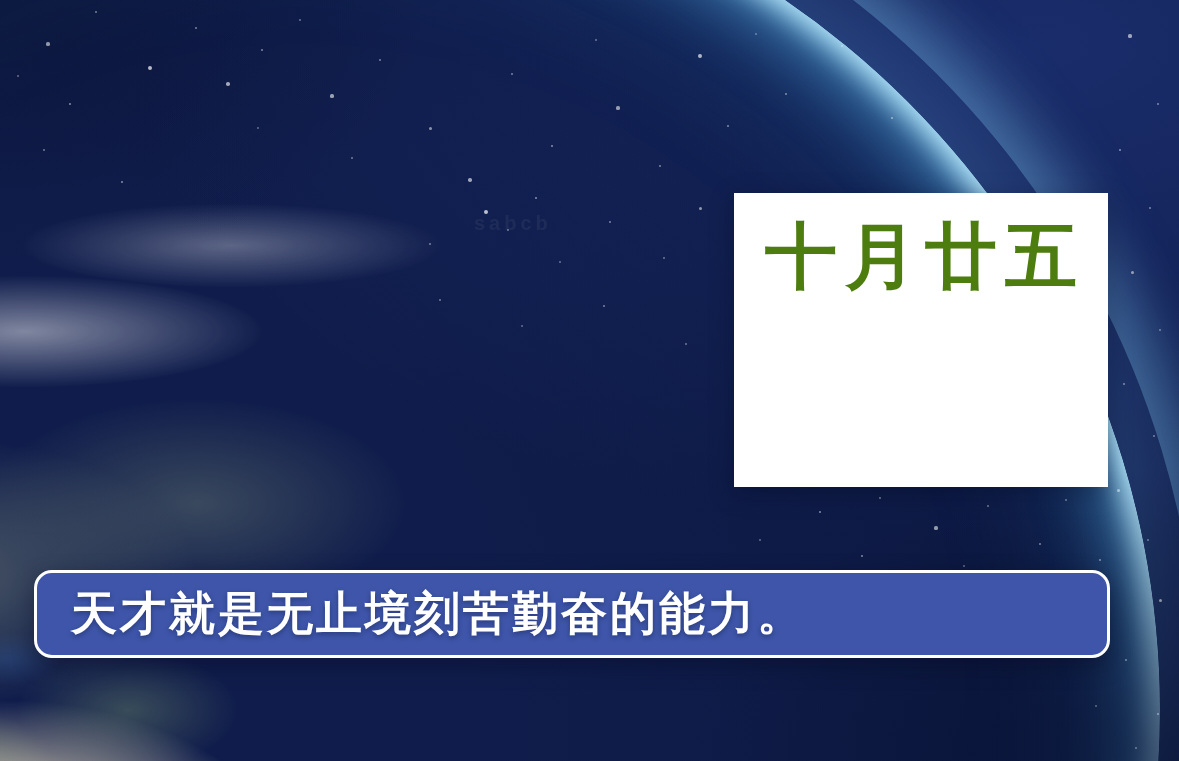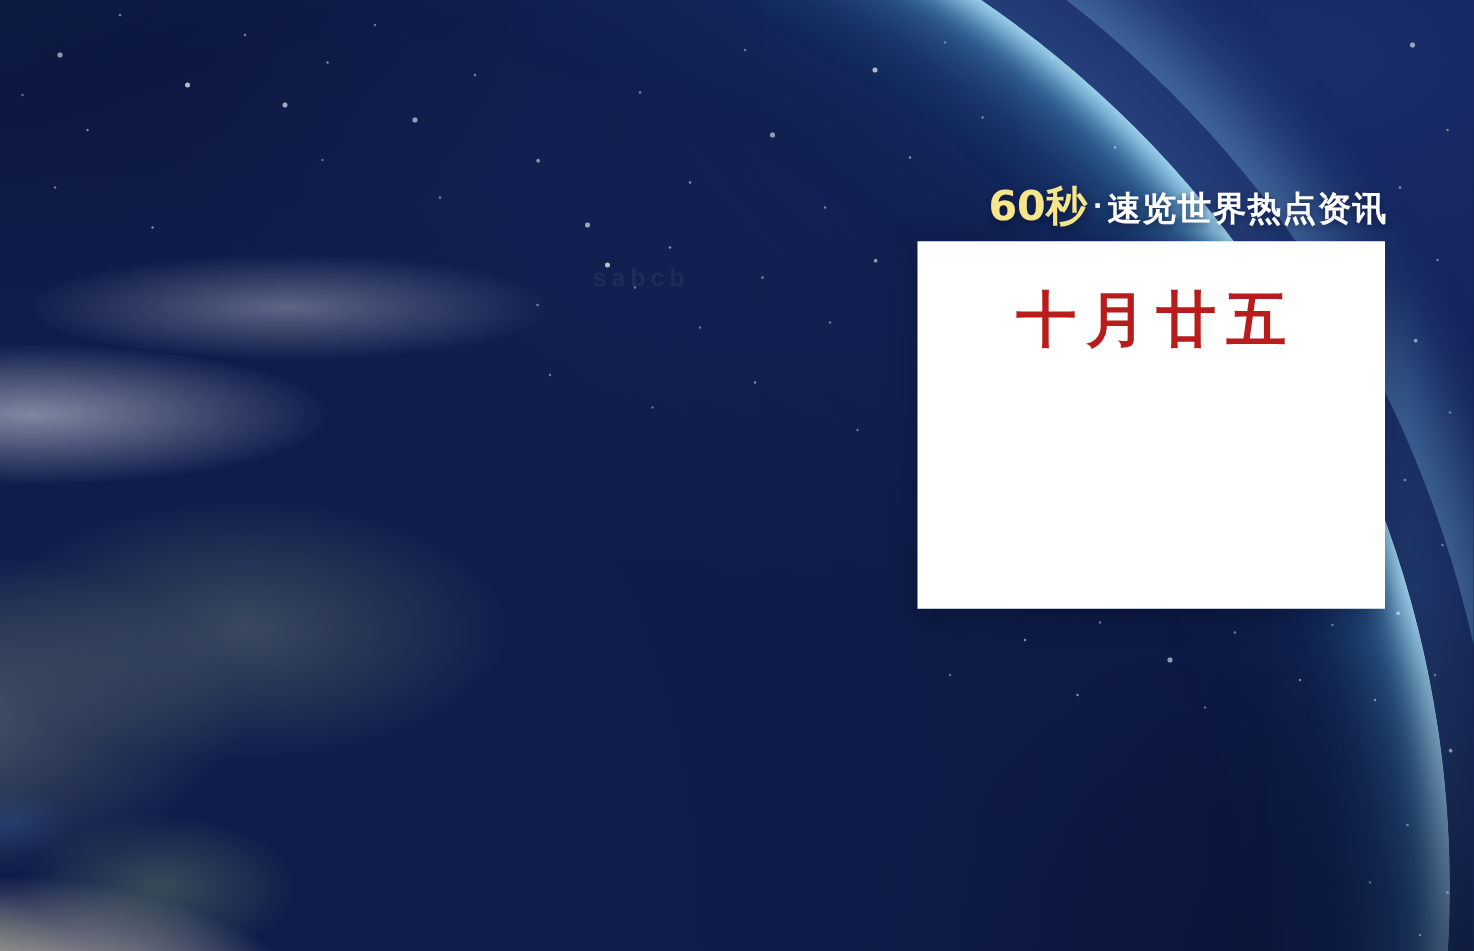--- a/index.html
+++ b/index.html
@@ -270,24 +270,24 @@
     font-weight: 700;
     letter-spacing: 8px;
     color: #26376d;
     margin-top: 20px;
     line-height: 68px;
     white-space: nowrap;
     text-indent: 8px;
   }
   .lunar {
     font-family: "DejaVu Sans", "Liberation Sans", sans-serif;
-    font-size: 48px;
+    font-size: 72px;
     font-weight: 700;
     letter-spacing: 8px;
-    color: #b91c1c;
+    color: #4d7c0f;
     margin-top: 10px;
     line-height: 82px;
     white-space: nowrap;
     text-indent: 8px;
   }
 
   
   .quote-banner {
     position: absolute;
     left: 34px;
@@ -399,23 +399,23 @@
     </div>
 
   <div class="watermark">sabcb</div>
 
   <div class="layer">
 
     <div class="headline">
     </div>
 
 
-    <div class="tagline">
-      <span class="tagline-60">60秒</span><span class="tagline-dot">·</span><span class="tagline-rest">速览世界热点资讯</span>
-    </div>
 
     <div class="info-card">
       <div class="lunar">十月廿五</div>
     </div>
 
+    <div class="quote-banner">
+      <div class="quote-text">天才就是无止境刻苦勤奋的能力。</div>
+    </div>
 
   </div>
 </div>
 
 </body></html>

